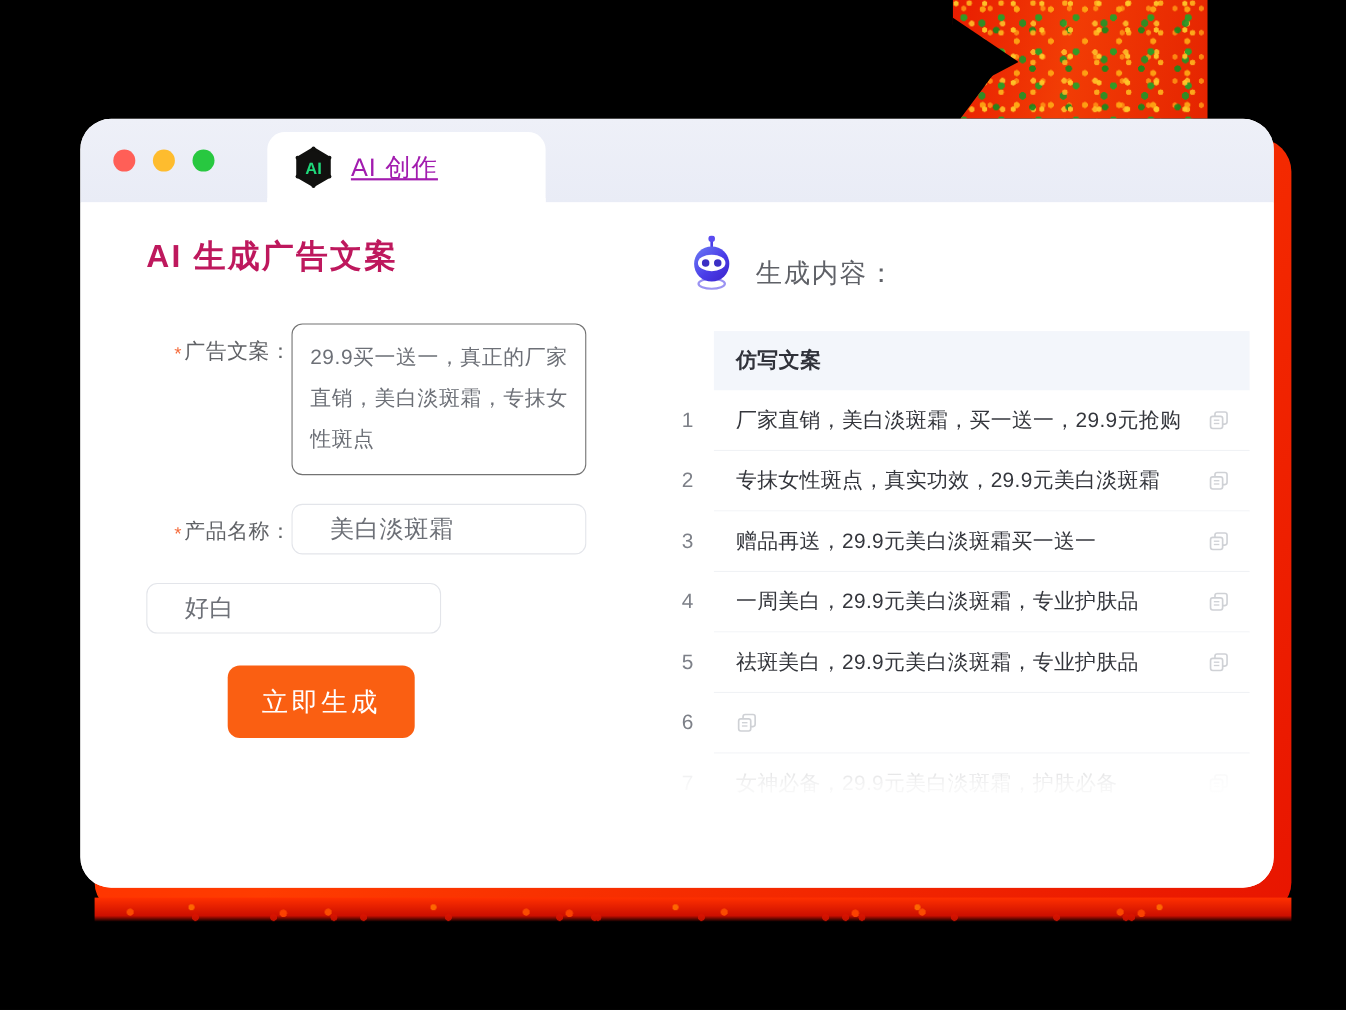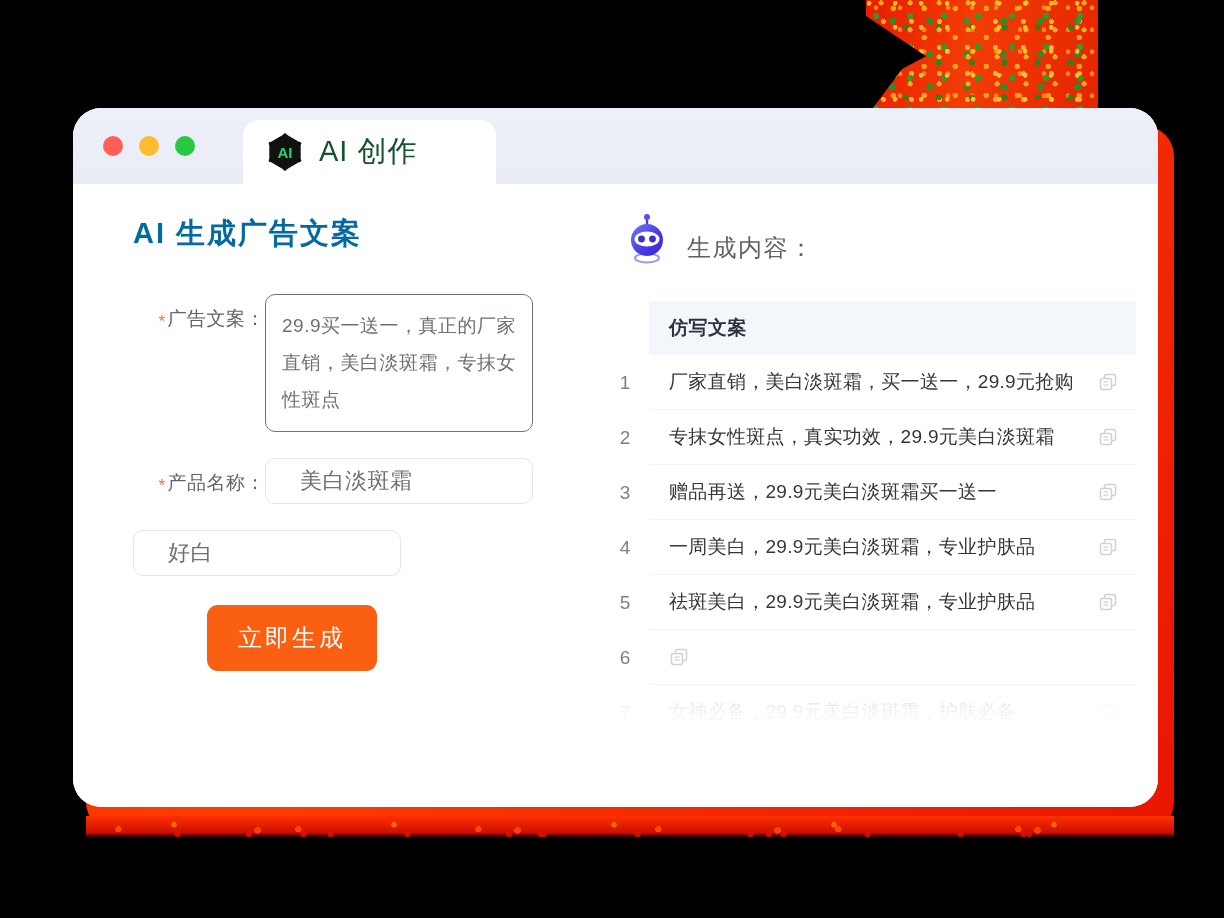--- a/index.html
+++ b/index.html
@@ -138,24 +138,25 @@
   }
   .tab::after {
     content: "";
     position: absolute;
     left: 0; right: 0; bottom: -6px;
     height: 10px;
     background: #fff;
   }
   .ai-logo { width: 40px; height: 40px; flex: 0 0 40px; }
   .tab-label {
-    font-size: 29px;
-    color: #14532d;
+    font-size: 23px;
+    color: #a21caf;
     letter-spacing: 1px;
     white-space: nowrap;
+    text-decoration: underline;
   }
 
   
   .body {
     position: relative;
     height: 623px;
     background: #ffffff;
     display: flex;
     padding: 30px 0 0 0;
   }
@@ -163,21 +164,21 @@
   
   .left-col {
     width: 510px;
     flex: 0 0 510px;
     padding: 0 0 0 60px;
     position: relative;
   }
   .page-title {
     font-size: 29px;
     font-weight: bold;
-    color: #0369a1;
+    color: #be185d;
     letter-spacing: 2px;
     margin-bottom: 40px;
   }
 
   .field-row {
     display: flex;
     align-items: flex-start;
     margin-bottom: 26px;
   }
   .field-label {

